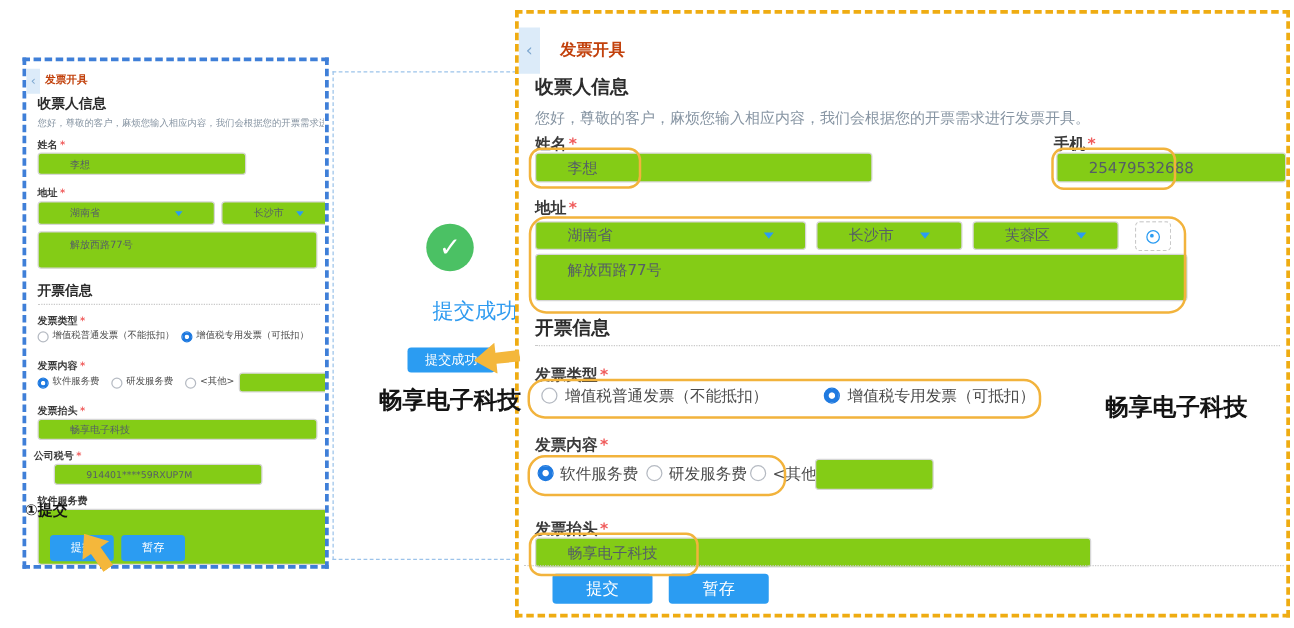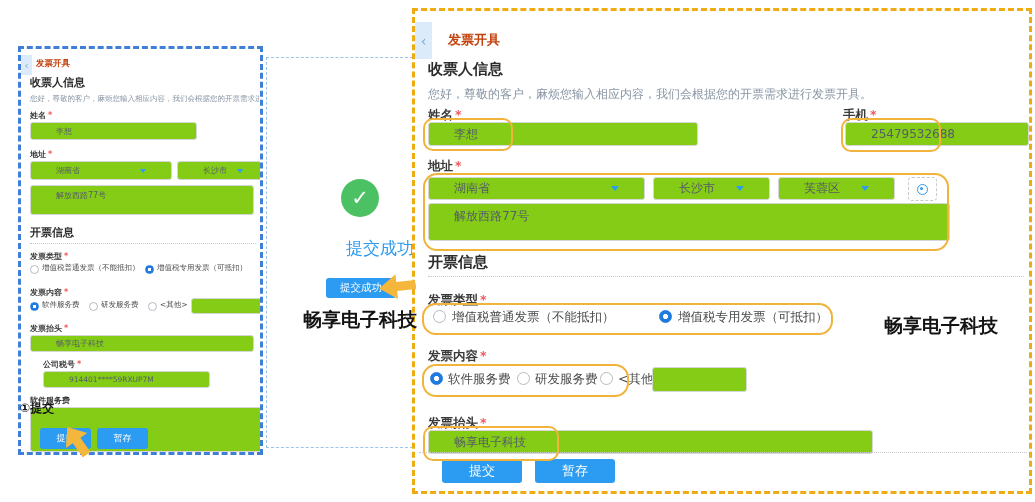--- a/index.html
+++ b/index.html
@@ -94,21 +94,21 @@
   <span class="rlbl" style="left:80px;top:251px;font-size:7.5px;">研发服务费</span>
   <span class="radio sm" style="left:127px;top:253px;width:9px;height:9px;"></span>
   <span class="rlbl" style="left:139px;top:251px;font-size:7.5px;">&lt;其他&gt;</span>
   <div class="abs inp" style="left:170px;top:249px;width:84px;height:16px;font-size:7.5px;"></div>
 
   <div class="abs lbl" style="left:9px;top:274px;font-size:8px;">
     <span>发票抬头</span><span class="req">*</span>
   </div>
   <div class="abs inp" style="left:9px;top:286px;width:224px;height:17px;font-size:8px;">畅享电子科技</div>
 
-  <div class="abs lbl" style="left:22px;top:310px;font-size:8px;">
+  <div class="abs lbl" style="left:6px;top:310px;font-size:8px;">
     <span>公司税号</span><span class="req">*</span>
   </div>
   <div class="abs inp" style="left:9px;top:322px;width:167px;height:17px;font-size:7.5px;margin-left:13px;">914401****59RXUP7M</div>
 
   <div class="abs lbl" style="left:9px;top:346px;font-size:8px;">软件服务费</div>
   <div class="abs inp ta" style="left:9px;top:358px;width:232px;height:45px;font-size:8px;"></div>
 
   <div class="btn" style="left:19px;top:379px;width:51px;height:21px;font-size:9px;">提交</div>
   <div class="btn" style="left:76px;top:379px;width:51px;height:21px;font-size:9px;">暂存</div>
 </div>

